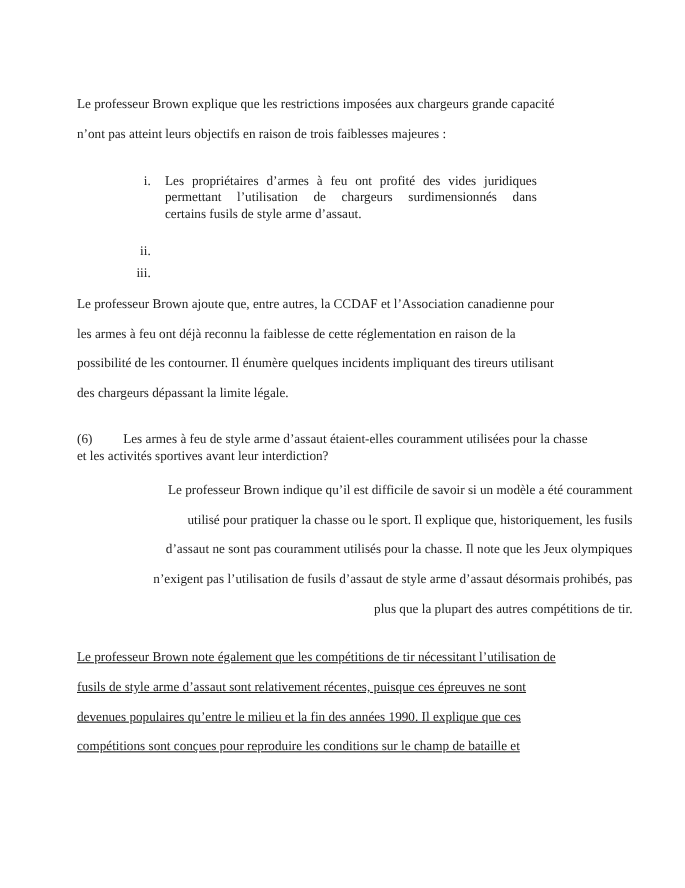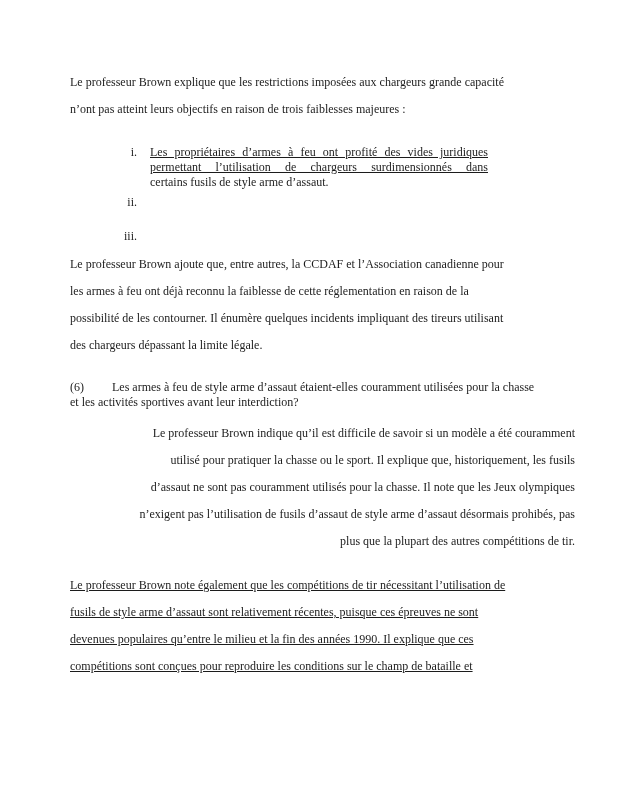--- a/index.html
+++ b/index.html
@@ -20,44 +20,43 @@
     position: absolute;
     left: 70px; top: 69px;
     width: 505px;
   }
   .para {
     margin: 0;
     line-height: 27px;
     white-space: pre-line;
     width: 505px;
   }
-  .p1 { margin-top: 0; }
+  .p1 { margin-top: 12px; }
   .p2 { margin-top: 7px; }
   .p3 { margin-top: 10px; text-align: right; }
   .p4 { margin-top: 17px; text-decoration: underline; }
 
   .list { margin: 0; padding: 0; }
   .list-item {
     display: flex;
     line-height: 15px;
   }
   .item-i   { margin-top: 22px; }
-  .item-ii  { margin-top: 5px; gap: 42px; }
-  .item-iii { margin-top: 19px; }
+  .item-ii  { margin-top: 19px; gap: 42px; }
+  .item-iii { margin-top: 5px; }
   .marker {
     flex: none;
     width: 67px;
     text-align: right;
     margin-right: 13px;
   }
   .li-text { width: 338px; }
   .jline {
     text-align: justify;
     text-align-last: justify;
-    text-decoration: underline;
   }
   .lline { text-align: left; }
 
   .q6 {
     margin-top: 21px;
     line-height: 15px;
     width: 505px;
   }
   .qnum {
     display: inline-block;

